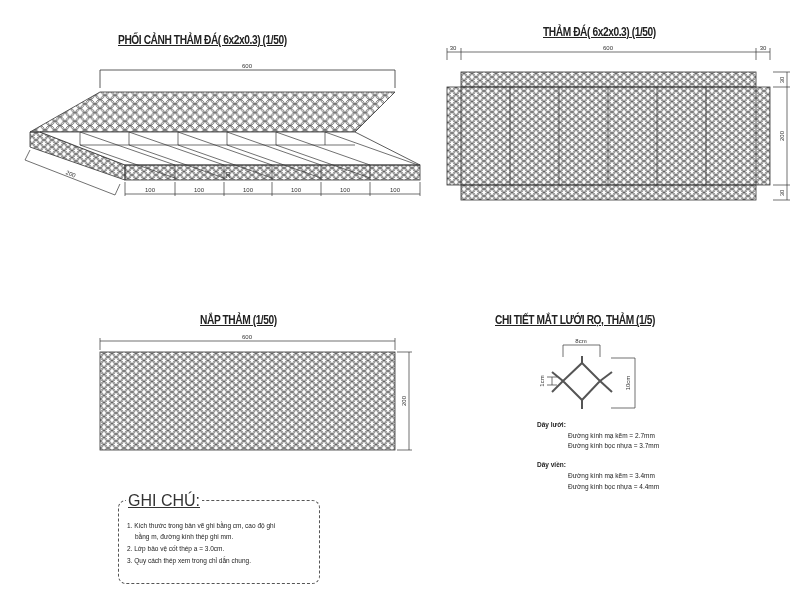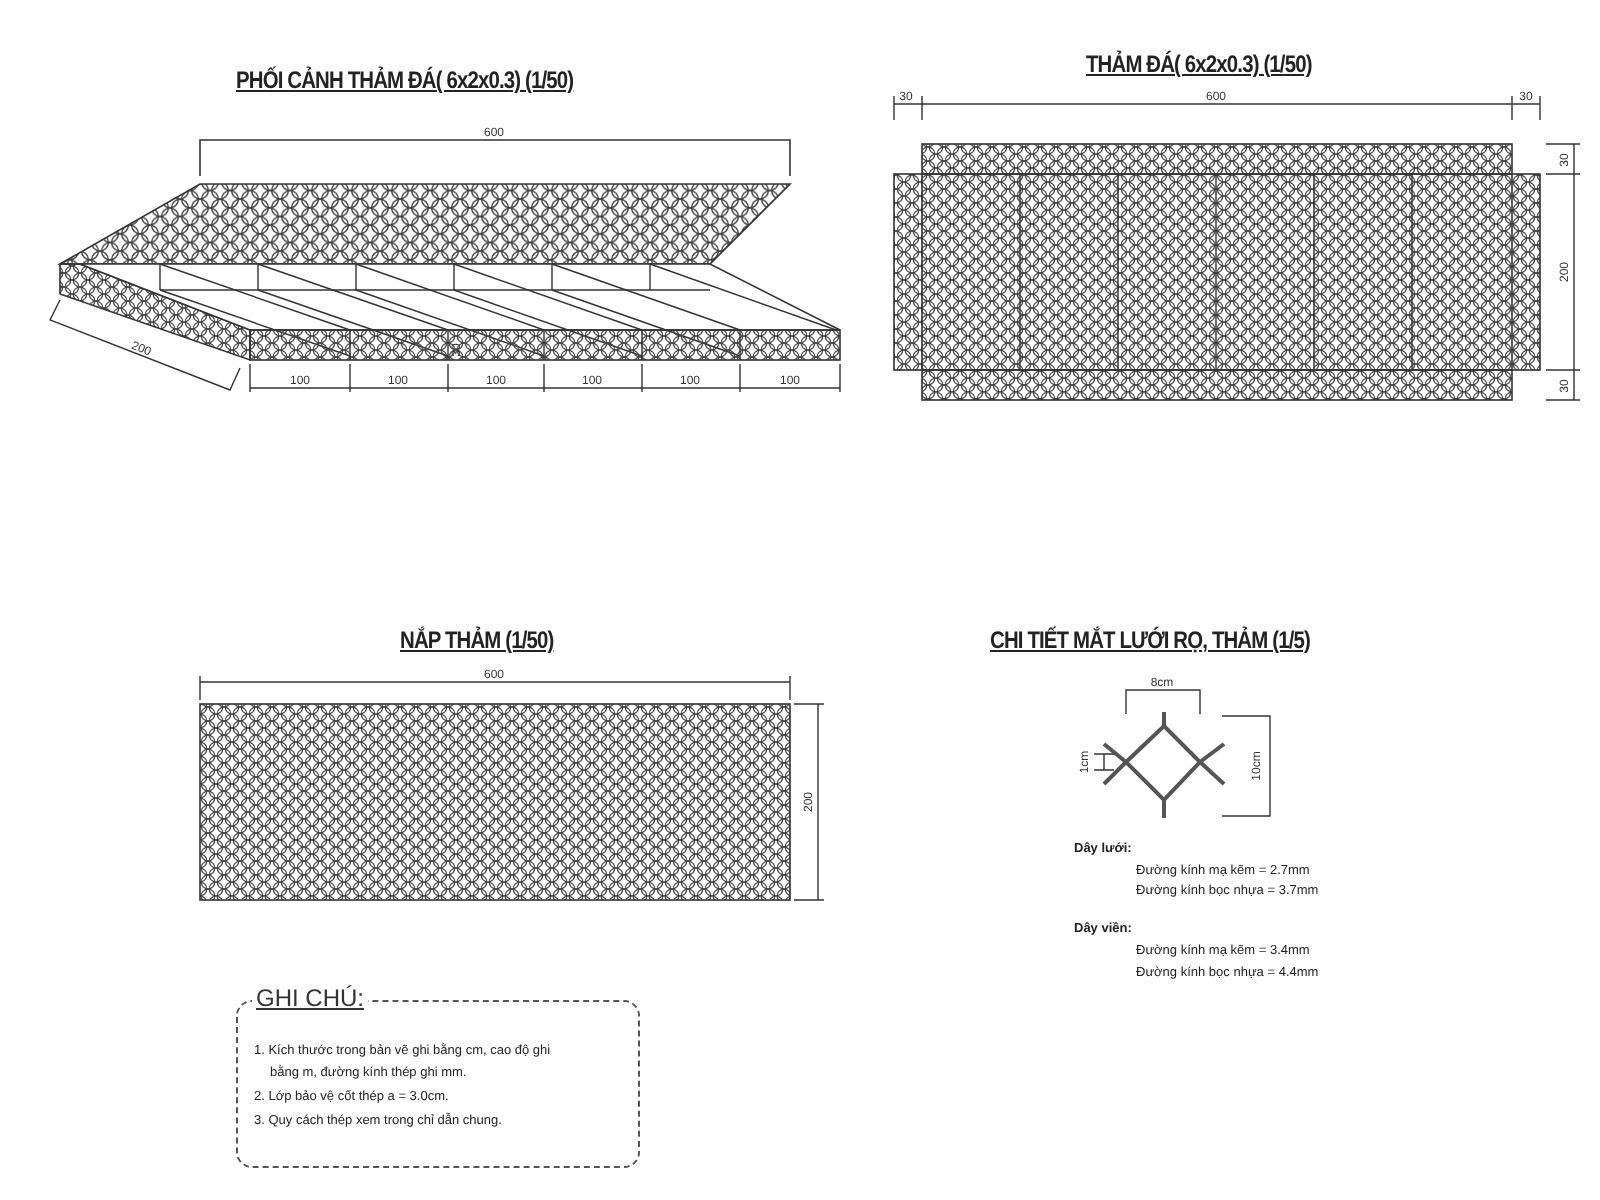--- a/index.html
+++ b/index.html
@@ -1,21 +1,21 @@
 <!DOCTYPE html>
 <html><head>
 <meta charset="utf-8">
 <style>
   html,body{margin:0;padding:0;background:#fff;}
   body{width:800px;height:600px;position:relative;overflow:hidden;font-family:"Liberation Sans",sans-serif;color:#222;}
   .title{position:absolute;font-weight:bold;font-size:12px;text-decoration:underline;letter-spacing:-0.5px;white-space:nowrap;transform:scaleX(0.85);transform-origin:left center;}
   svg{position:absolute;left:0;top:0;}
   .dimtxt{font-family:"Liberation Sans",sans-serif;font-size:6px;fill:#333;}
   .note-box{position:absolute;left:118px;top:500px;width:200px;height:82px;border:1px dashed #555;border-radius:8px;}
-  .note-title{position:absolute;left:126px;top:492px;background:#fff;padding:0 2px;font-size:12px;text-decoration:underline;color:#333;text-align:right;}
+  .note-title{position:absolute;left:126px;top:492px;background:#fff;padding:0 2px;font-size:16px;text-decoration:underline;color:#333;text-align:right;}
   .note-line{position:absolute;font-size:6.5px;color:#222;white-space:nowrap;}
   .spec{position:absolute;font-size:6.5px;color:#222;white-space:nowrap;}
   .spec.b{font-weight:bold;}
 </style>
 </head>
 <body>
 
 <div class="title" style="left:118px;top:33px;">PHỐI CẢNH THẢM ĐÁ( 6x2x0.3) (1/50)</div>
 <div class="title" style="left:543px;top:25px;">THẢM ĐÁ( 6x2x0.3) (1/50)</div>
 <div class="title" style="left:200px;top:313px;">NẮP THẢM (1/50)</div>

